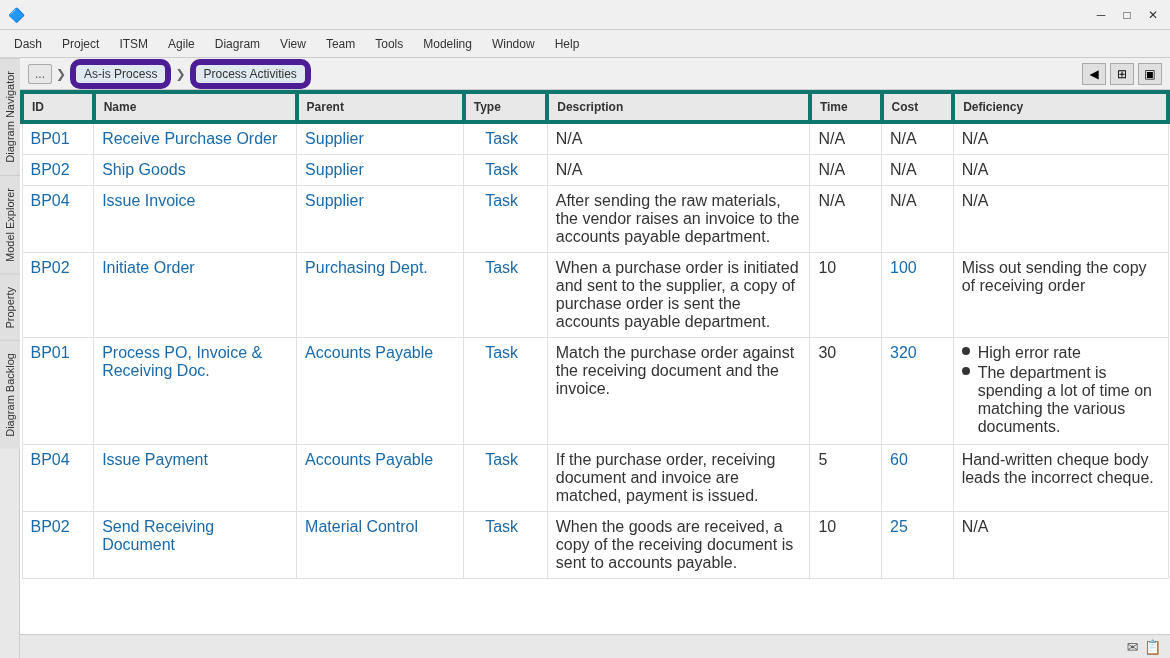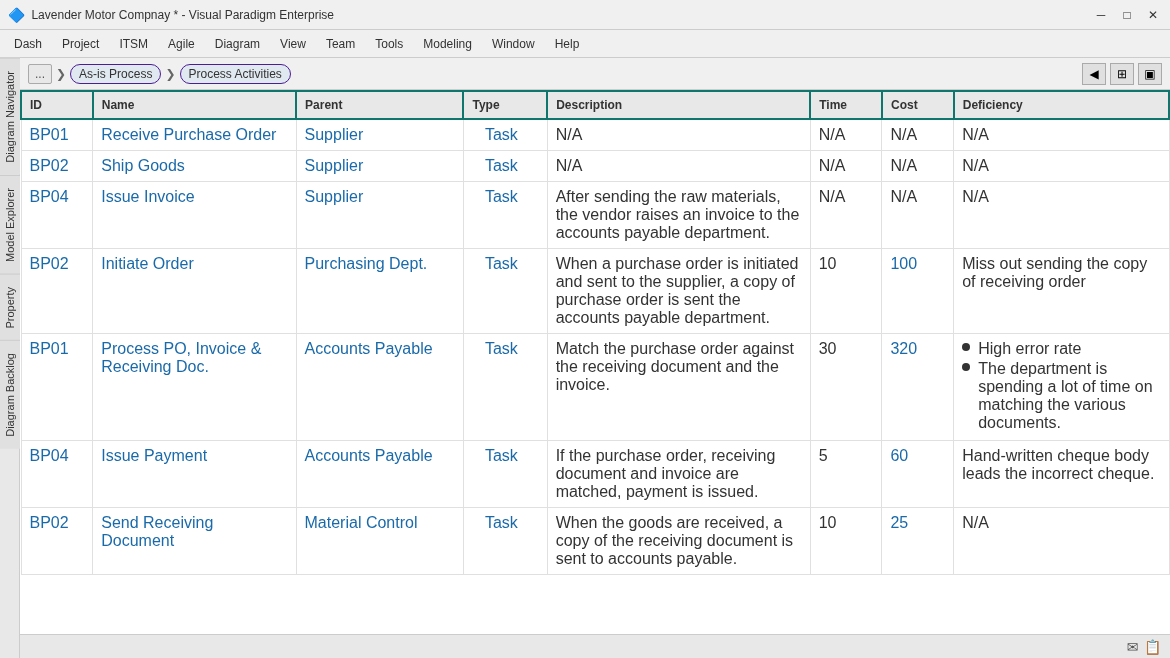--- a/index.html
+++ b/index.html
@@ -118,21 +118,21 @@
       padding: 2px 6px;
       border: 1px solid #aaa;
       background: #e8e8e8;
       border-radius: 2px;
     }
     .breadcrumb-text {
       font-size: 12px;
       color: #333;
       padding: 2px 8px;
       background: #e0e8f0;
-      border: 1px solid #4c1d95;
+      border: 6px solid #4c1d95;
       border-radius: 10px;
     }
     .breadcrumb-arrow {
       font-size: 12px;
       color: #666;
       margin: 0 2px;
     }
     .breadcrumb-icons {
       display: flex;
       gap: 4px;
@@ -189,21 +189,21 @@
       overflow-y: auto;
       background: white;
       margin: 0;
     }
     table {
       width: 100%;
       border-collapse: collapse;
     }
     thead th {
       background: #e8e8e8;
-      border: 2px solid #0f766e;
+      border: 4px solid #0f766e;
       padding: 6px 8px;
       text-align: left;
       font-weight: bold;
       font-size: 12px;
       color: #333;
       position: sticky;
       top: 0;
       z-index: 1;
     }
     tbody tr {
@@ -261,21 +261,20 @@
     .table-container::-webkit-scrollbar { width: 12px; }
     .table-container::-webkit-scrollbar-track { background: #f0f0f0; }
     .table-container::-webkit-scrollbar-thumb { background: #aaa; border: 2px solid #f0f0f0; }
   </style>
 </head>
 <body>
 
 <div class="title-bar">
   <div class="title-bar-left">
     <span style="font-size:14px;">🔷</span>
-    <span class="title-bar-text">Lavender Motor Compnay * - Visual Paradigm Enterprise</span>
   </div>
   <div class="title-bar-controls">
     <div class="title-btn">─</div>
     <div class="title-btn">□</div>
     <div class="title-btn">✕</div>
   </div>
 </div>
 
 <div class="menu-bar">
   <div class="menu-item">Dash</div>

